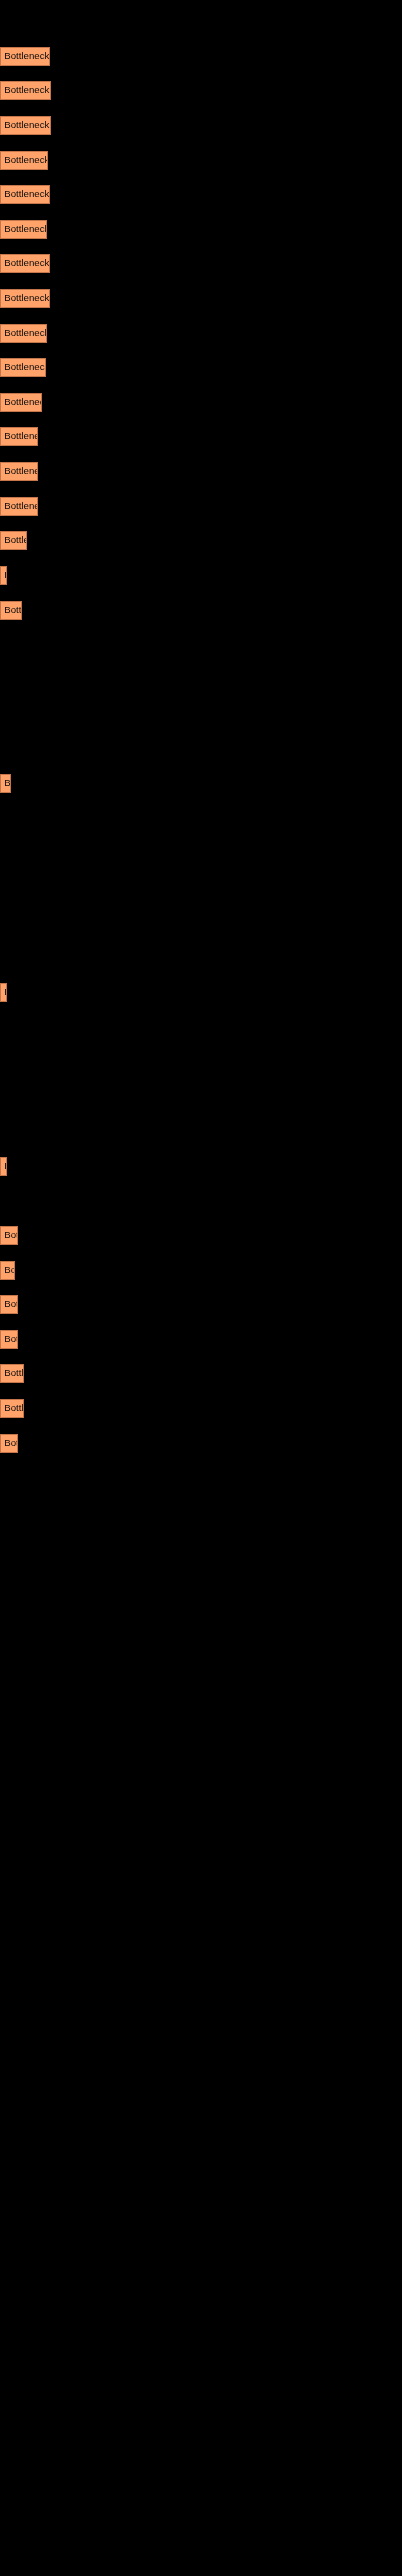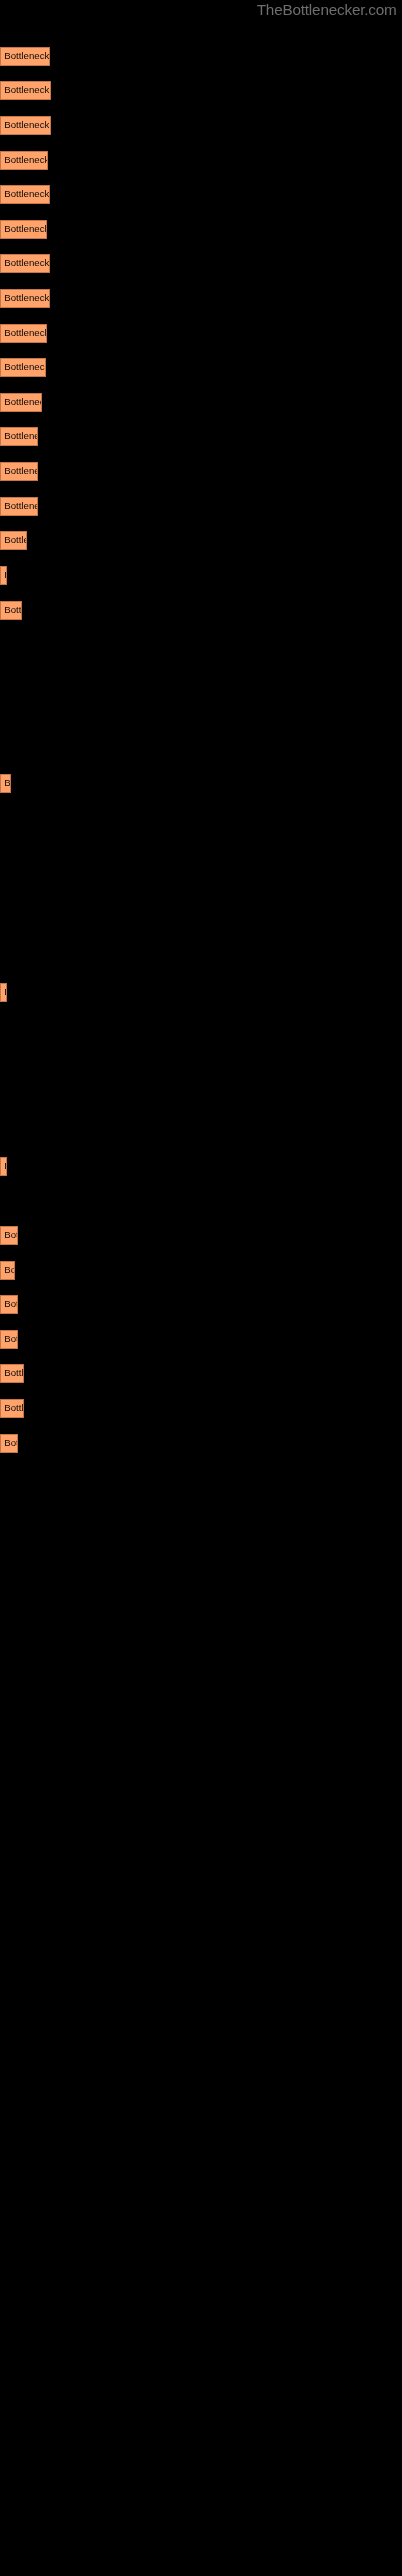--- a/index.html
+++ b/index.html
@@ -72,21 +72,20 @@
     line-height: 10.5px;
     user-select: none;
     pointer-events: none;
   }
 </style>
 </head>
 <body>
 
 <div id="chart-root">
 
-  <div class="site-title">TheBottlenecker.com</div>
 
   <div class="bars-layer">
       <div class="bar-row" style="top: 47px; height: 18.5px; width: 50px;">
         <div class="bar" style="width: 50px; height: 18.5px; background: rgb(255, 163, 107); border-color: rgb(196, 117, 74);">
           <span class="bar-label" style="color: rgb(10, 10, 10);">Bottleneck result</span>
         </div>
       </div>
       <div class="bar-row" style="top: 81px; height: 18.5px; width: 51px;">
         <div class="bar" style="width: 51px; height: 18.5px; background: rgb(255, 163, 107); border-color: rgb(196, 117, 74);">
           <span class="bar-label" style="color: rgb(10, 10, 10);">Bottleneck result</span>

